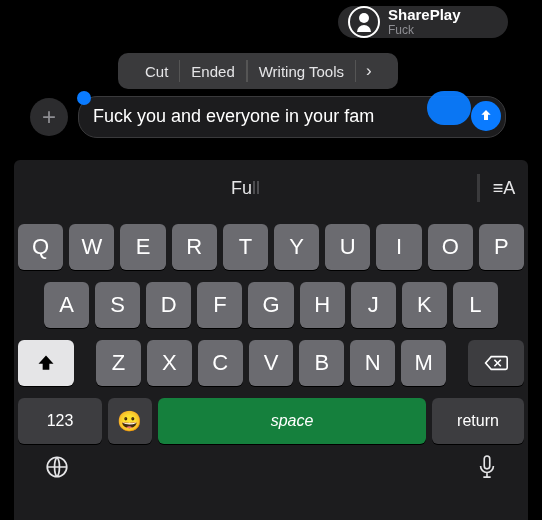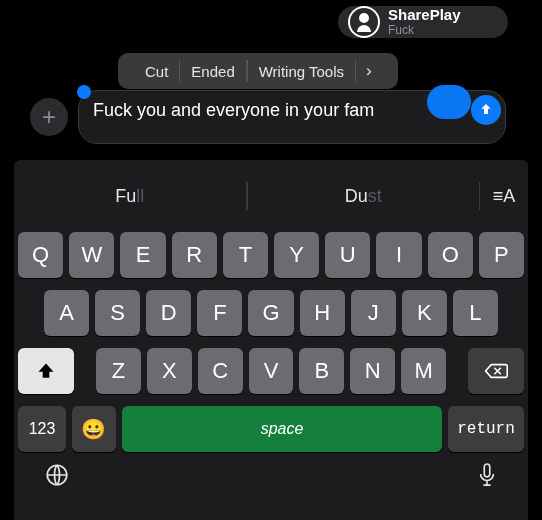--- a/index.html
+++ b/index.html
@@ -118,21 +118,21 @@
     flex-shrink:0;
   }
   .input-pill{
     flex:1;
     height:38px;
     background:#1c1c1e;
     border:1.5px solid #3a3a3c;
     border-radius:19px;
     display:flex;
     align-items:center;
-    padding:0 4px 14px 14px;
+    padding:0 4px 2px 14px;
     position:relative;
   }
   .input-text{
     flex:1;
     font-size:18px;
     color:#fff;
     white-space:nowrap;
     overflow:hidden;
   }
   .sel-handle{
@@ -165,21 +165,21 @@
   
   .keyboard{
     position:absolute;
     left:14px; right:14px;
     top:160px;
     bottom:0;
     background:#1c1c1e;
     border-radius:6px 6px 0 0;
     display:flex;
     flex-direction:column;
-    padding-top:12px;
+    padding-top:4px;
   }
   .suggestion-row{
     height:48px;
     display:flex;
     align-items:center;
   }
   .sugg{
     flex:1;
     text-align:center;
     font-size:18px;
@@ -236,24 +236,24 @@
   .bkey{
     height:46px;
     background:#3d3d40;
     border-radius:6px;
     color:#fff;
     font-size:16px;
     display:flex;align-items:center;justify-content:center;
     cursor:pointer;
     box-shadow:0 1px 0 #000;
   }
-  .bkey.num{ width:48px;}
+  .bkey.num{ width:84px;}
   .bkey.emoji{ width:44px; font-size:20px;}
   .bkey.space{ flex:1; background:#15803d;font-style:italic;}
-  .bkey.return{ width:76px;font-family:Liberation Mono, monospace;}
+  .bkey.return{ width:92px;}
 
   .func-row{
     display:flex;
     justify-content:space-between;
     padding:10px 30px 4px 30px;
   }
   .func-icon{
     color:#e5e5e7;
     font-size:22px;
     cursor:pointer;
@@ -296,23 +296,20 @@
 </div>
 
 <div class="keyboard">
 
   <div class="suggestion-row">
     <div class="sugg">
       <span class="main">Fu</span><span class="ghost">ll</span>
     </div>
     <div class="sugg-sep"></div>
     <div class="sugg-sep"></div>
-    <div class="sugg">
-      <span class="main">Du</span><span class="ghost">st</span>
-    </div>
     <div class="format-icon">≡A</div>
   </div>
 
   <div class="key-row">
     <div class="key">Q</div>
     <div class="key">W</div>
     <div class="key">E</div>
     <div class="key">R</div>
     <div class="key">T</div>
     <div class="key">Y</div>

